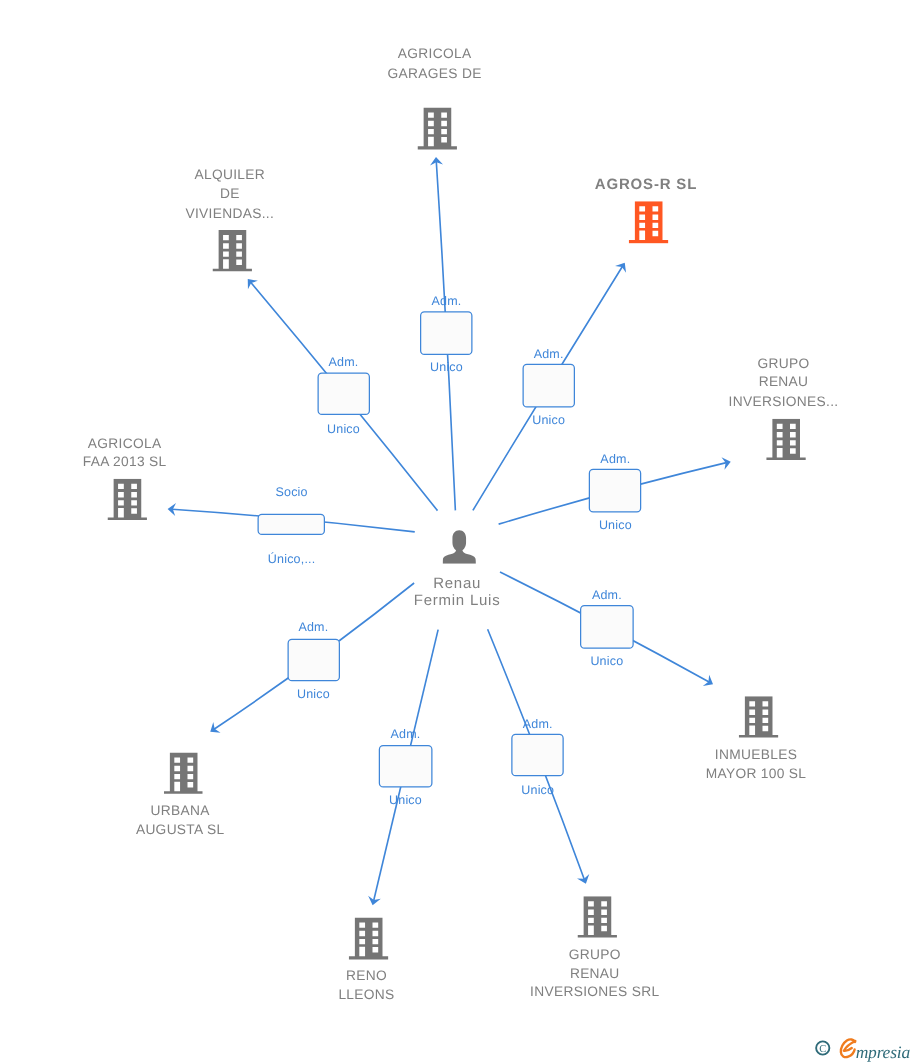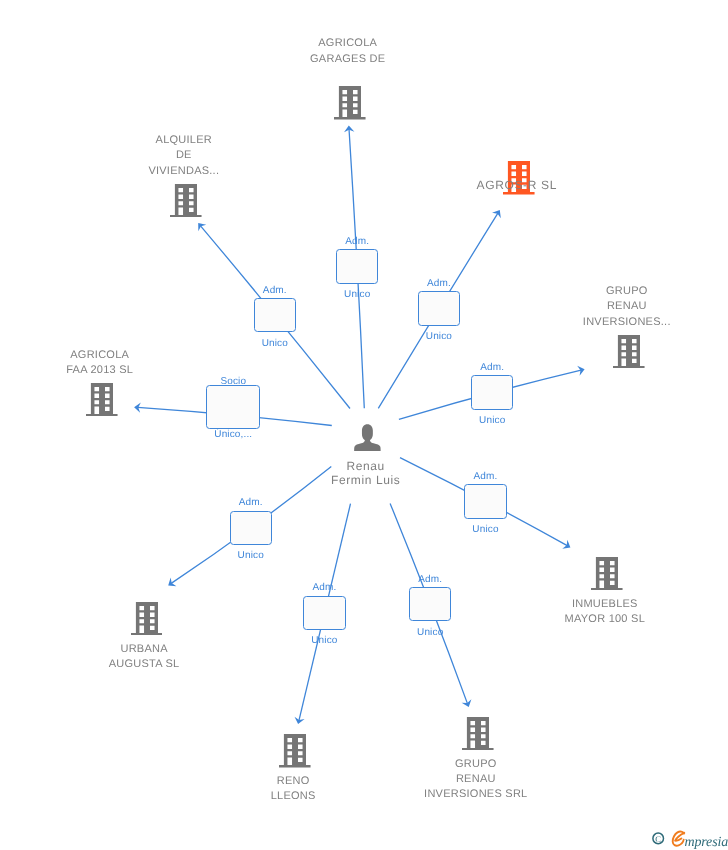--- a/index.html
+++ b/index.html
@@ -5,21 +5,21 @@
 <style>
   html,body{margin:0;padding:0;background:#ffffff;}
   body{width:728px;height:850px;overflow:hidden;
        font-family:"Liberation Sans",sans-serif;-webkit-font-smoothing:antialiased;text-rendering:geometricPrecision;}
   #stage{position:relative;width:728px;height:850px;background:#fff;overflow:hidden;}
   #edge-layer{position:absolute;left:0;top:0;}
   .node-icon{position:absolute;}
   .node-label{position:absolute;text-align:center;color:var(--node-text,#808080);
               font-size:11px;line-height:15.4px;white-space:pre;letter-spacing:0.25px;}
   .node-label.center{font-size:12px;line-height:14px;letter-spacing:0.6px;}
-  .node-label.bold{font-weight:normal;font-size:12px;letter-spacing:0.65px;margin-top:38px;}
+  .node-label.bold{font-weight:bold;font-size:12px;letter-spacing:0.65px;}
   .edge-label{position:absolute;border:1.3px solid var(--label-border,#3f86d9);background:var(--label-bg,#fbfbfb);
               border-radius:3.5px;color:var(--label-text,#3f86d9);font-size:10px;line-height:15px;letter-spacing:0.15px;padding-top:2.5px;
               text-align:center;box-sizing:border-box;white-space:pre;
               display:flex;flex-direction:column;justify-content:center;align-items:center;gap:38px;}
   #node-layer,#label-layer{position:absolute;left:0;top:0;width:728px;height:850px;}
   
   #node-layer,#label-layer,#logo{will-change:transform;}
   #logo{position:absolute;}
   #logo svg{display:block;}
 </style>
@@ -107,21 +107,21 @@
       <div class="node-icon" style="left: 462.25px; top: 716.9px;"><svg viewBox="0 0 31.5 33.6" width="31.5" height="33.6">
           <path fill="#757575" fill-rule="evenodd" d="M4.9 0 H27.0 V31.1 H4.9 Z M0 31.0 H31.55 V33.6 H0 Z M8.45 4.0 H13.05 V8.25 H8.45 Z M8.45 10.6 H13.05 V14.95 H8.45 Z M8.45 17.3 H13.05 V21.35 H8.45 Z M8.45 23.4 H13.05 V31.1 H8.45 Z M19.0 4.0 H23.55 V8.25 H19.0 Z M19.0 10.6 H23.55 V14.95 H19.0 Z M19.0 17.3 H23.55 V21.35 H19.0 Z M19.0 23.65 H23.55 V27.95 H19.0 Z"></path>
         </svg></div>
       <div class="node-label" style="left: 275.8px; top: 756.5px; width: 400px;"><div>GRUPO</div><div>RENAU</div><div>INVERSIONES SRL</div></div>
     </div>
   <div id="label-layer">
       <div class="edge-label" style="left: 336px; top: 249.4px; width: 42.4px; height: 34.6px;"><div>Adm.</div><div>Unico</div></div>
       <div class="edge-label" style="left: 253.8px; top: 298.1px; width: 42px; height: 34.3px;"><div>Adm.</div><div>Unico</div></div>
       <div class="edge-label" style="left: 417.7px; top: 291.2px; width: 42.5px; height: 35px;"><div>Adm.</div><div>Unico</div></div>
       <div class="edge-label" style="left: 471.2px; top: 375.2px; width: 42.2px; height: 35px;"><div>Adm.</div><div>Unico</div></div>
-      <div class="edge-label" style="left: 206.4px; top: 385px; width: 53.8px; height: 44px;"><div>Socio</div><div>Único,...</div></div>
+      <div class="edge-label" style="left: 206.4px; top: 411px; width: 53.8px; height: 17px;"><div>Socio</div><div>Único,...</div></div>
       <div class="edge-label" style="left: 464.4px; top: 484px; width: 42.2px; height: 34.6px;"><div>Adm.</div><div>Unico</div></div>
       <div class="edge-label" style="left: 229.6px; top: 510.6px; width: 42.3px; height: 34.6px;"><div>Adm.</div><div>Unico</div></div>
       <div class="edge-label" style="left: 303.2px; top: 596px; width: 42.4px; height: 34.4px;"><div>Adm.</div><div>Unico</div></div>
       <div class="edge-label" style="left: 409px; top: 587.2px; width: 42.4px; height: 34.2px;"><div>Adm.</div><div>Unico</div></div>
     </div>
 <div id="logo" style="left: 646px; top: 823px;">
       <svg width="90" height="30" viewBox="0 0 90 30">
         <g>
           <circle cx="12.2" cy="15.4" r="5.3" fill="none" stroke="#2f6b79" stroke-width="1.5"></circle>
           <text x="12.2" y="18.6" font-family="Liberation Serif, serif" font-size="8.5" fill="#2f6b79" text-anchor="middle">C</text>

